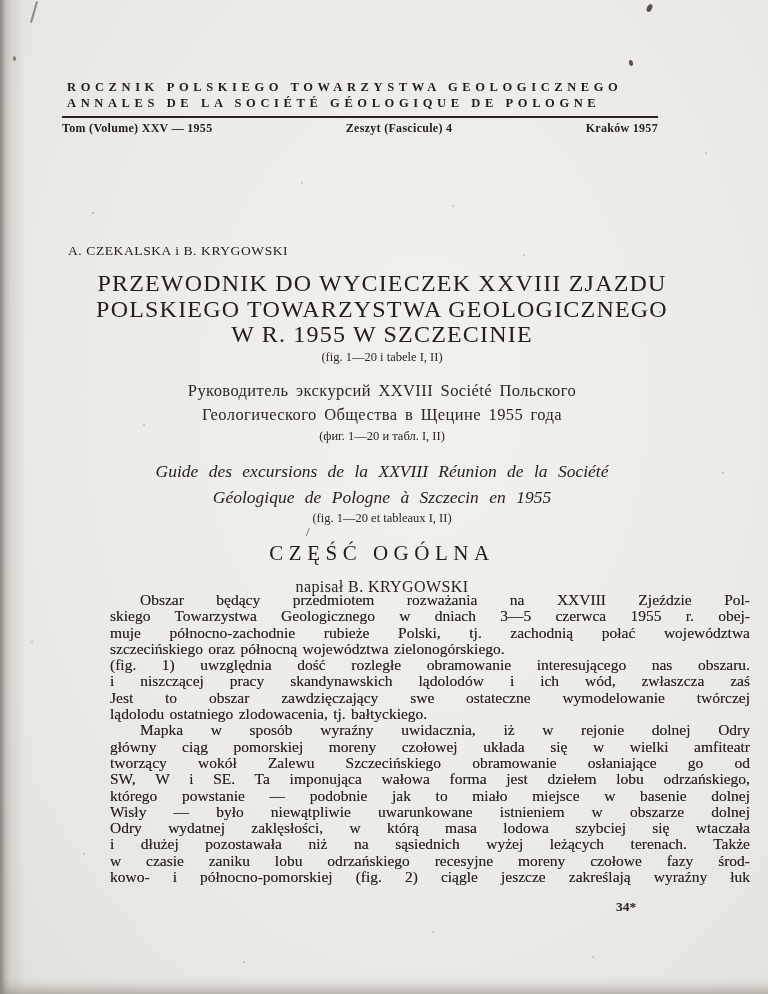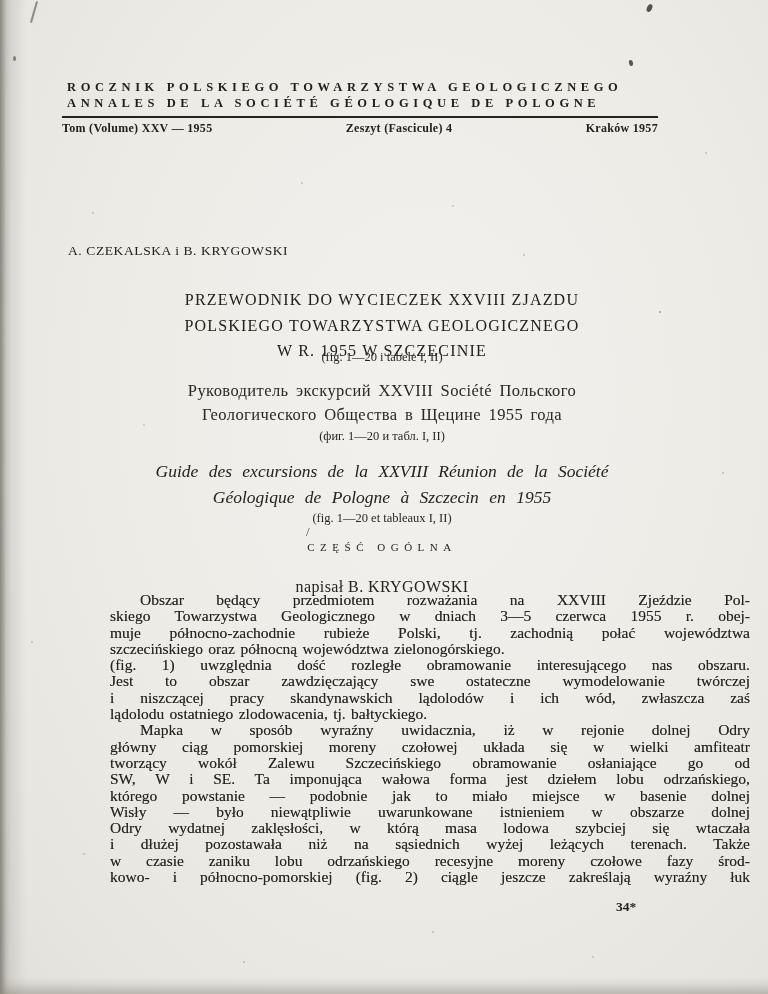--- a/index.html
+++ b/index.html
@@ -61,28 +61,28 @@
   }
   .masthead-rule { margin-top: 5px; border-top: 2px solid #26231f; }
   .volume-row {
     display: flex; justify-content: space-between; align-items: baseline;
     margin-top: 3px; font-weight: bold; font-size: 12px; letter-spacing: .3px; color: #24211d;
   }
 
   
   .authors { position: absolute; left: 68px; top: 243px; font-size: 13.5px; letter-spacing: .6px; color: #24211d; }
   .center-col { position: absolute; left: 62px; width: 640px; text-align: center; }
-  .title-pl { top: 287px; font-size: 16px; line-height: 25.5px; letter-spacing: 1.2px; color: #232019; }
+  .title-pl { top: 271px; font-size: 24px; line-height: 25.5px; letter-spacing: 1.2px; color: #232019; }
   .fig-note { font-size: 12.5px; color: #2a2722; }
   .fig-pl { top: 350px; }
   .title-ru { top: 379px; font-size: 16.5px; line-height: 24px; word-spacing: 3px; letter-spacing: .4px; color: #2b2823; }
   .fig-ru { top: 429px; }
   .title-fr { top: 458px; font-style: italic; font-size: 17.5px; line-height: 26px; word-spacing: 6px; color: #26231e; }
   .fig-fr { top: 511px; }
-  .section-heading { top: 541px; font-size: 11px; letter-spacing: 5.5px; color: #211e1a; }
+  .section-heading { top: 541px; font-size: 21px; letter-spacing: 5.5px; color: #211e1a; }
   .section-byline { top: 578px; font-size: 16px; letter-spacing: .4px; }
 
   
   .body-text { position: absolute; left: 62px; top: 592px; width: 640px; margin-left: 48px; }
   .bl {
     font-size: 15.5px; line-height: 16.3px; word-spacing: 1.5px;
     white-space: normal; color: #262320;
     text-shadow: 0 0 .4px rgba(45,40,34,.55);
   }
   .jl { text-align: justify; text-align-last: justify; }
@@ -140,22 +140,22 @@
   <div class="center-col section-heading">CZĘŚĆ OGÓLNA</div>
   <div class="center-col section-byline">napisał B. KRYGOWSKI</div>
 
   <div class="body-text">
     <div class="bl ind jl">Obszar będący przedmiotem rozważania na XXVIII Zjeździe Pol-</div>
     <div class="bl jl">skiego Towarzystwa Geologicznego w dniach 3—5 czerwca 1955 r. obej-</div>
     <div class="bl jl">muje północno-zachodnie rubieże Polski, tj. zachodnią połać województwa</div>
     <div class="bl">szczecińskiego oraz północną województwa zielonogórskiego.</div>
 
     <div class="bl jl">(fig. 1) uwzględnia dość rozległe obramowanie interesującego nas obszaru.</div>
+    <div class="bl jl">i niszczącej pracy skandynawskich lądolodów i ich wód, zwłaszcza zaś</div>
     <div class="bl jl">Jest to obszar zawdzięczający swe ostateczne wymodelowanie twórczej</div>
-    <div class="bl jl">i niszczącej pracy skandynawskich lądolodów i ich wód, zwłaszcza zaś</div>
     <div class="bl">lądolodu ostatniego zlodowacenia, tj. bałtyckiego.</div>
 
     <div class="bl ind jl">Mapka w sposób wyraźny uwidacznia, iż w rejonie dolnej Odry</div>
     <div class="bl jl">główny ciąg pomorskiej moreny czołowej układa się w wielki amfiteatr</div>
     <div class="bl jl">tworzący wokół Zalewu Szczecińskiego obramowanie osłaniające go od</div>
     <div class="bl jl">SW, W i SE. Ta imponująca wałowa forma jest dziełem lobu odrzańskiego,</div>
     <div class="bl jl">którego powstanie — podobnie jak to miało miejsce w basenie dolnej</div>
     <div class="bl jl">Wisły — było niewątpliwie uwarunkowane istnieniem w obszarze dolnej</div>
     <div class="bl jl">Odry wydatnej zaklęsłości, w którą masa lodowa szybciej się wtaczała</div>
     <div class="bl jl">i dłużej pozostawała niż na sąsiednich wyżej leżących terenach. Także</div>

